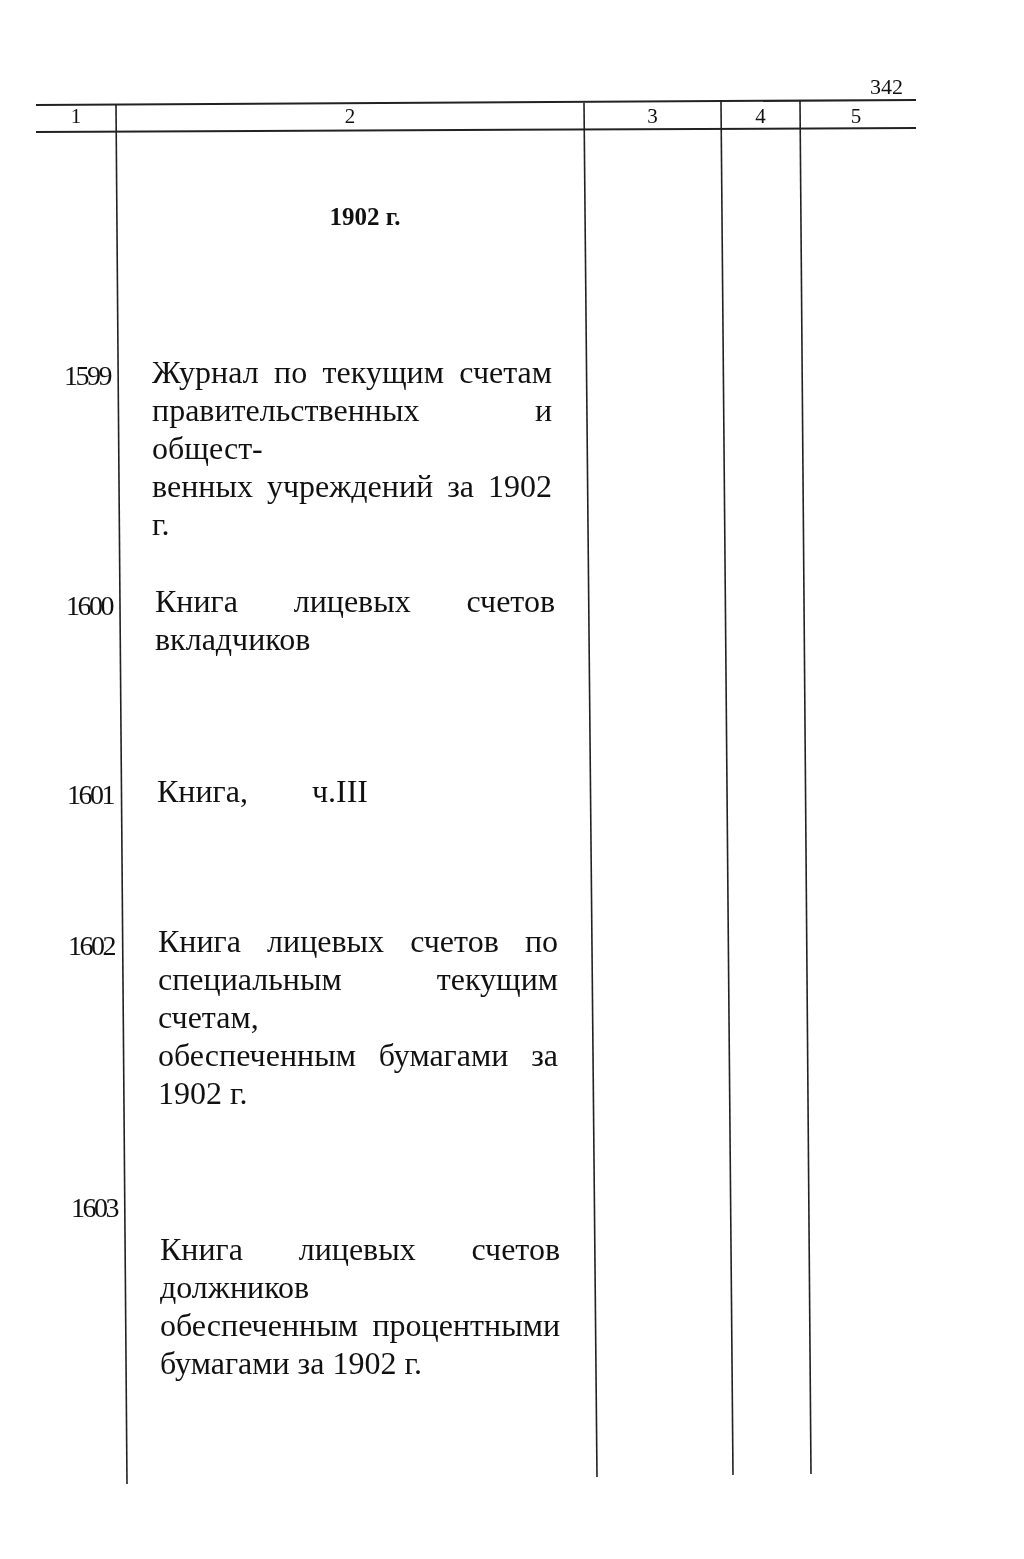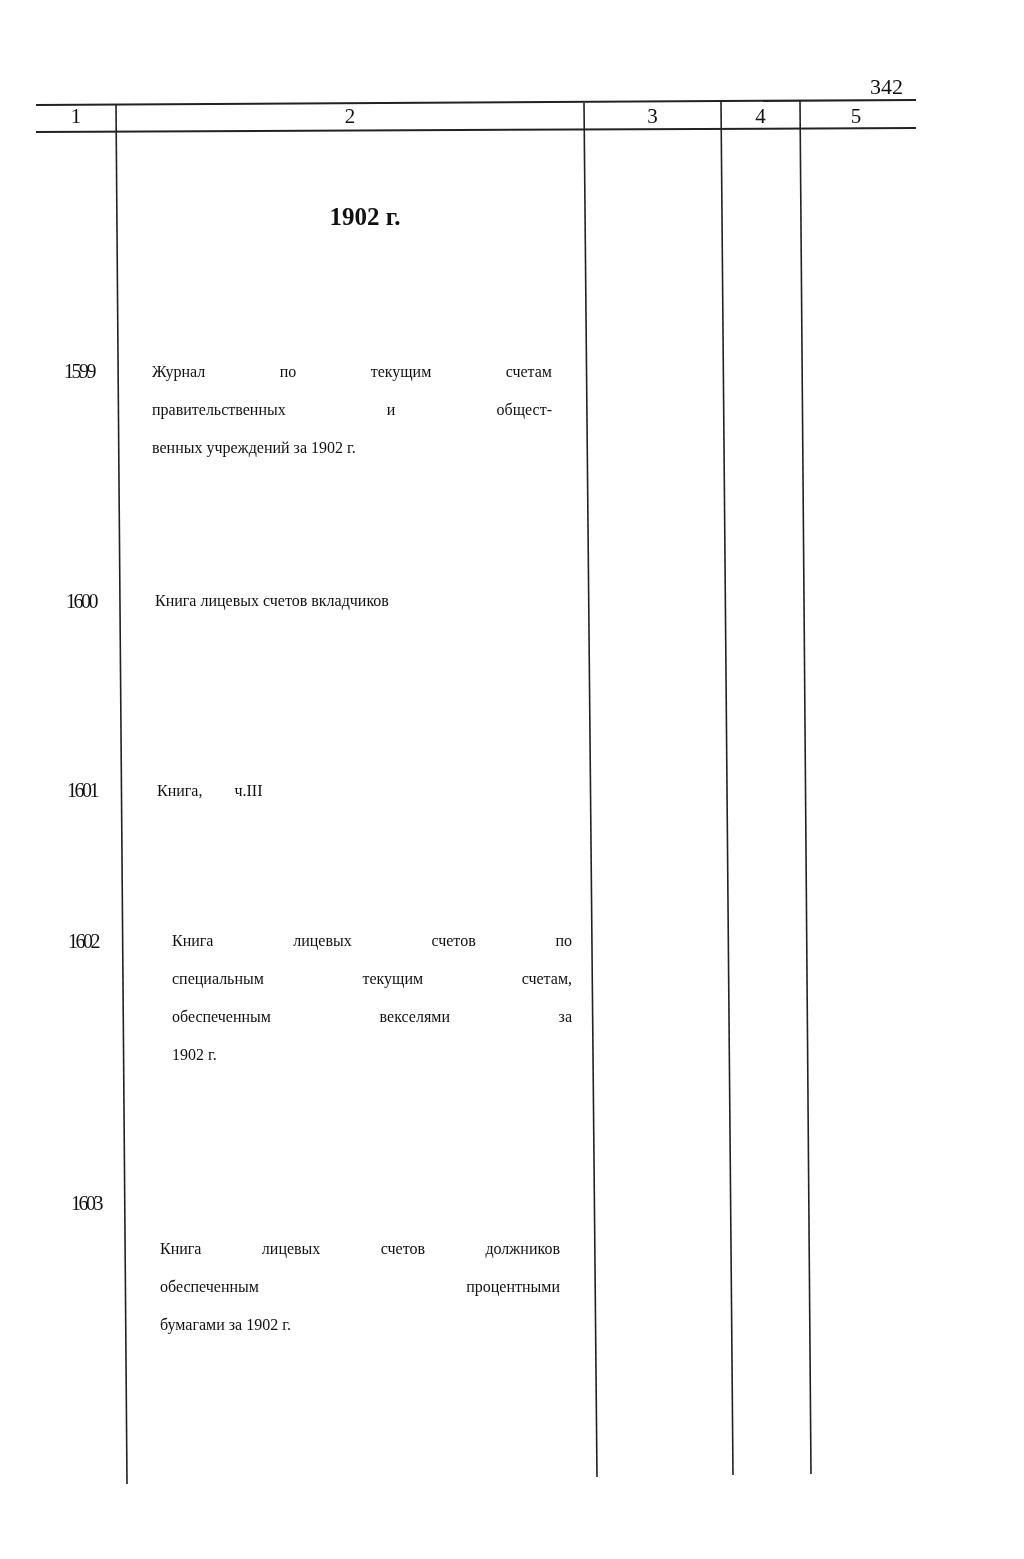--- a/index.html
+++ b/index.html
@@ -3,22 +3,22 @@
   <meta charset="utf-8">
   <style>
     html, body { margin: 0; padding: 0; background: #ffffff; }
     body { width: 1024px; height: 1559px; position: relative; overflow: hidden;
            font-family: "Liberation Serif", "DejaVu Serif", serif; color: #111; }
     .abs { position: absolute; }
     svg.lines { position: absolute; left: 0; top: 0; }
     .page-num { left: 870px; top: 50px; font-size: 22px; margin-top: 24px; }
     .hdr { top: 104px; font-size: 21px; text-align: center; }
     .year { left: 250px; width: 230px; top: 203px; font-size: 25px; font-weight: bold; text-align: center; }
-    .num { font-size: 20px; letter-spacing: -2.5px; }
-    .txt { font-size: 16px; line-height: 38px; text-align: justify; text-align-last: left; }
+    .num { font-size: 28px; letter-spacing: -2.5px; }
+    .txt { font-size: 32px; line-height: 38px; text-align: justify; text-align-last: left; }
     .txt span { display: block; }
     .justify-line { text-align: justify; text-align-last: justify; }
   </style>
 </head>
 <body>
 
 <svg class="lines" width="1024" height="1559">
 
   <line x1="36" y1="105" x2="916" y2="100" stroke="#222" stroke-width="2"></line>
 
@@ -51,24 +51,24 @@
 <div class="abs txt" style="left:155px;top:582px;width:400px;">
   <span>Книга лицевых счетов вкладчиков</span>
 </div>
 
 <div class="abs num" style="left:67px;top:779px;">1601</div>
 <div class="abs txt" style="left:157px;top:772px;width:400px;">
   <span style="white-space:pre;">Книга,        ч.III</span>
 </div>
 
 <div class="abs num" style="left:68px;top:930px;">1602</div>
-<div class="abs txt" style="left:172px;top:922px;width:400px;">
+<div class="abs txt" style="left:158px;top:922px;width:400px;">
   <span class="justify-line">Книга лицевых счетов по</span>
   <span class="justify-line">специальным текущим счетам,</span>
-  <span class="justify-line">обеспеченным векселями за</span>
+  <span class="justify-line">обеспеченным бумагами за</span>
   <span>1902 г.</span>
 </div>
 
 <div class="abs num" style="left:71px;top:1192px;">1603</div>
 <div class="abs txt" style="left:160px;top:1182px;width:400px;margin-top:48px;">
   <span class="justify-line">Книга лицевых счетов должников</span>
   <span class="justify-line">обеспеченным процентными</span>
   <span>бумагами за 1902 г.</span>
 </div>
 

